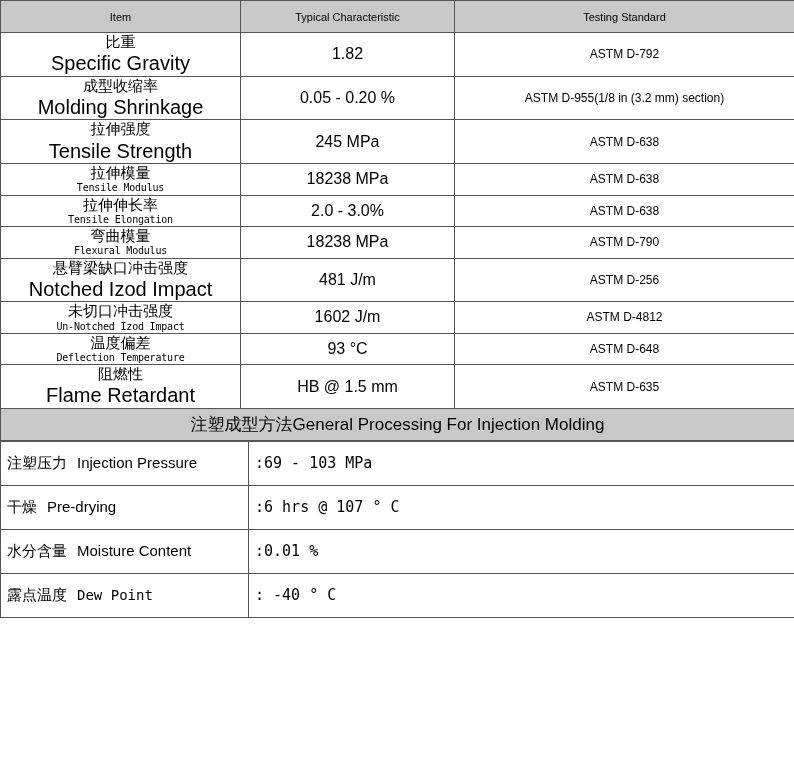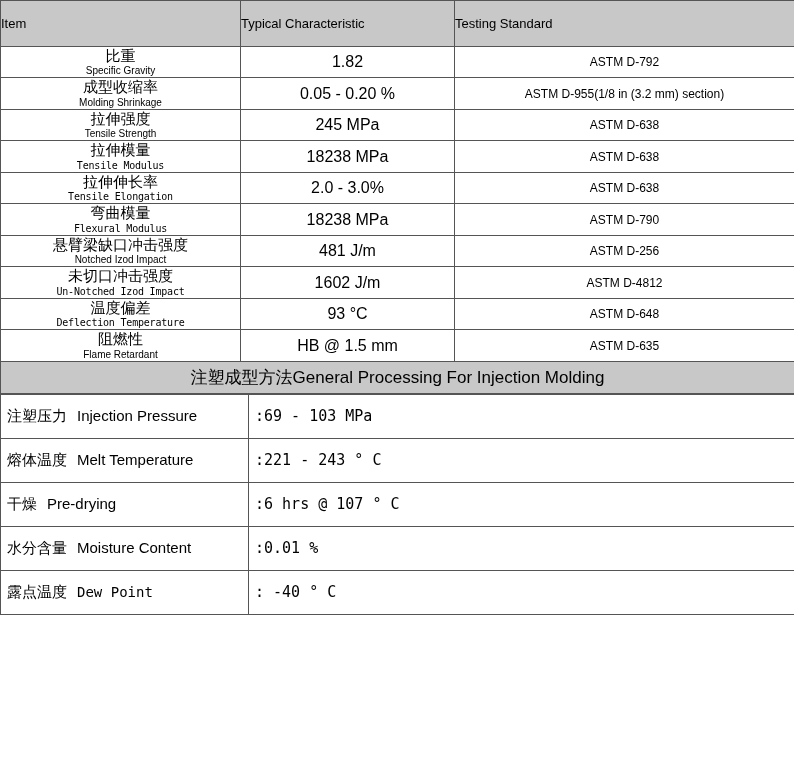--- a/index.html
+++ b/index.html
@@ -25,37 +25,37 @@
     padding: 0;
     vertical-align: middle;
   }
   col.c1 { width: 240px; }
   col.c2 { width: 214px; }
   col.c3 { width: 340px; }
 
   thead th {
     background: #c8c8c8;
     font-weight: normal;
-    font-size: 13px;
-    height: 46px;
-    text-align: left;
+    font-size: 11px;
+    height: 32px;
+    text-align: center;
   }
   .item-cell {
     text-align: center;
     padding: 5px 4px;
     line-height: 1.22;
   }
   .cn {
     display: block;
     font-size: 15px;
     font-family: "DejaVu Sans", sans-serif;
   }
   .en {
     display: block;
-    font-size: 10px;
+    font-size: 20px;
   }
   .en.mono {
     font-family: "DejaVu Sans Mono", monospace;
     font-size: 10px;
     letter-spacing: -0.2px;
   }
   .val-cell {
     text-align: center;
     font-size: 16px;
     padding: 5px 4px;
@@ -215,24 +215,20 @@
   <colgroup>
       <col class="p1">
       <col class="p2">
     </colgroup>
   <tbody id="proc-body">
       <tr>
         <td class="proc-label"><span class="cnl">注塑压力</span><span class="sp"></span><span class="enl">Injection Pressure</span></td>
         <td class="proc-val">:69 - 103 MPa</td>
       </tr>
       <tr>
-        <td class="proc-label"><span class="cnl">熔体温度</span><span class="sp"></span><span class="enl">Melt Temperature</span></td>
-        <td class="proc-val">:221 - 243 ° C</td>
-      </tr>
-      <tr>
         <td class="proc-label"><span class="cnl">干燥</span><span class="sp"></span><span class="enl">Pre-drying</span></td>
         <td class="proc-val">:6 hrs @ 107 ° C</td>
       </tr>
       <tr>
         <td class="proc-label"><span class="cnl">水分含量</span><span class="sp"></span><span class="enl">Moisture Content</span></td>
         <td class="proc-val">:0.01 %</td>
       </tr>
       <tr>
         <td class="proc-label"><span class="cnl">露点温度</span><span class="sp"></span><span class="enl mono">Dew Point</span></td>
         <td class="proc-val">:  -40 ° C</td>

